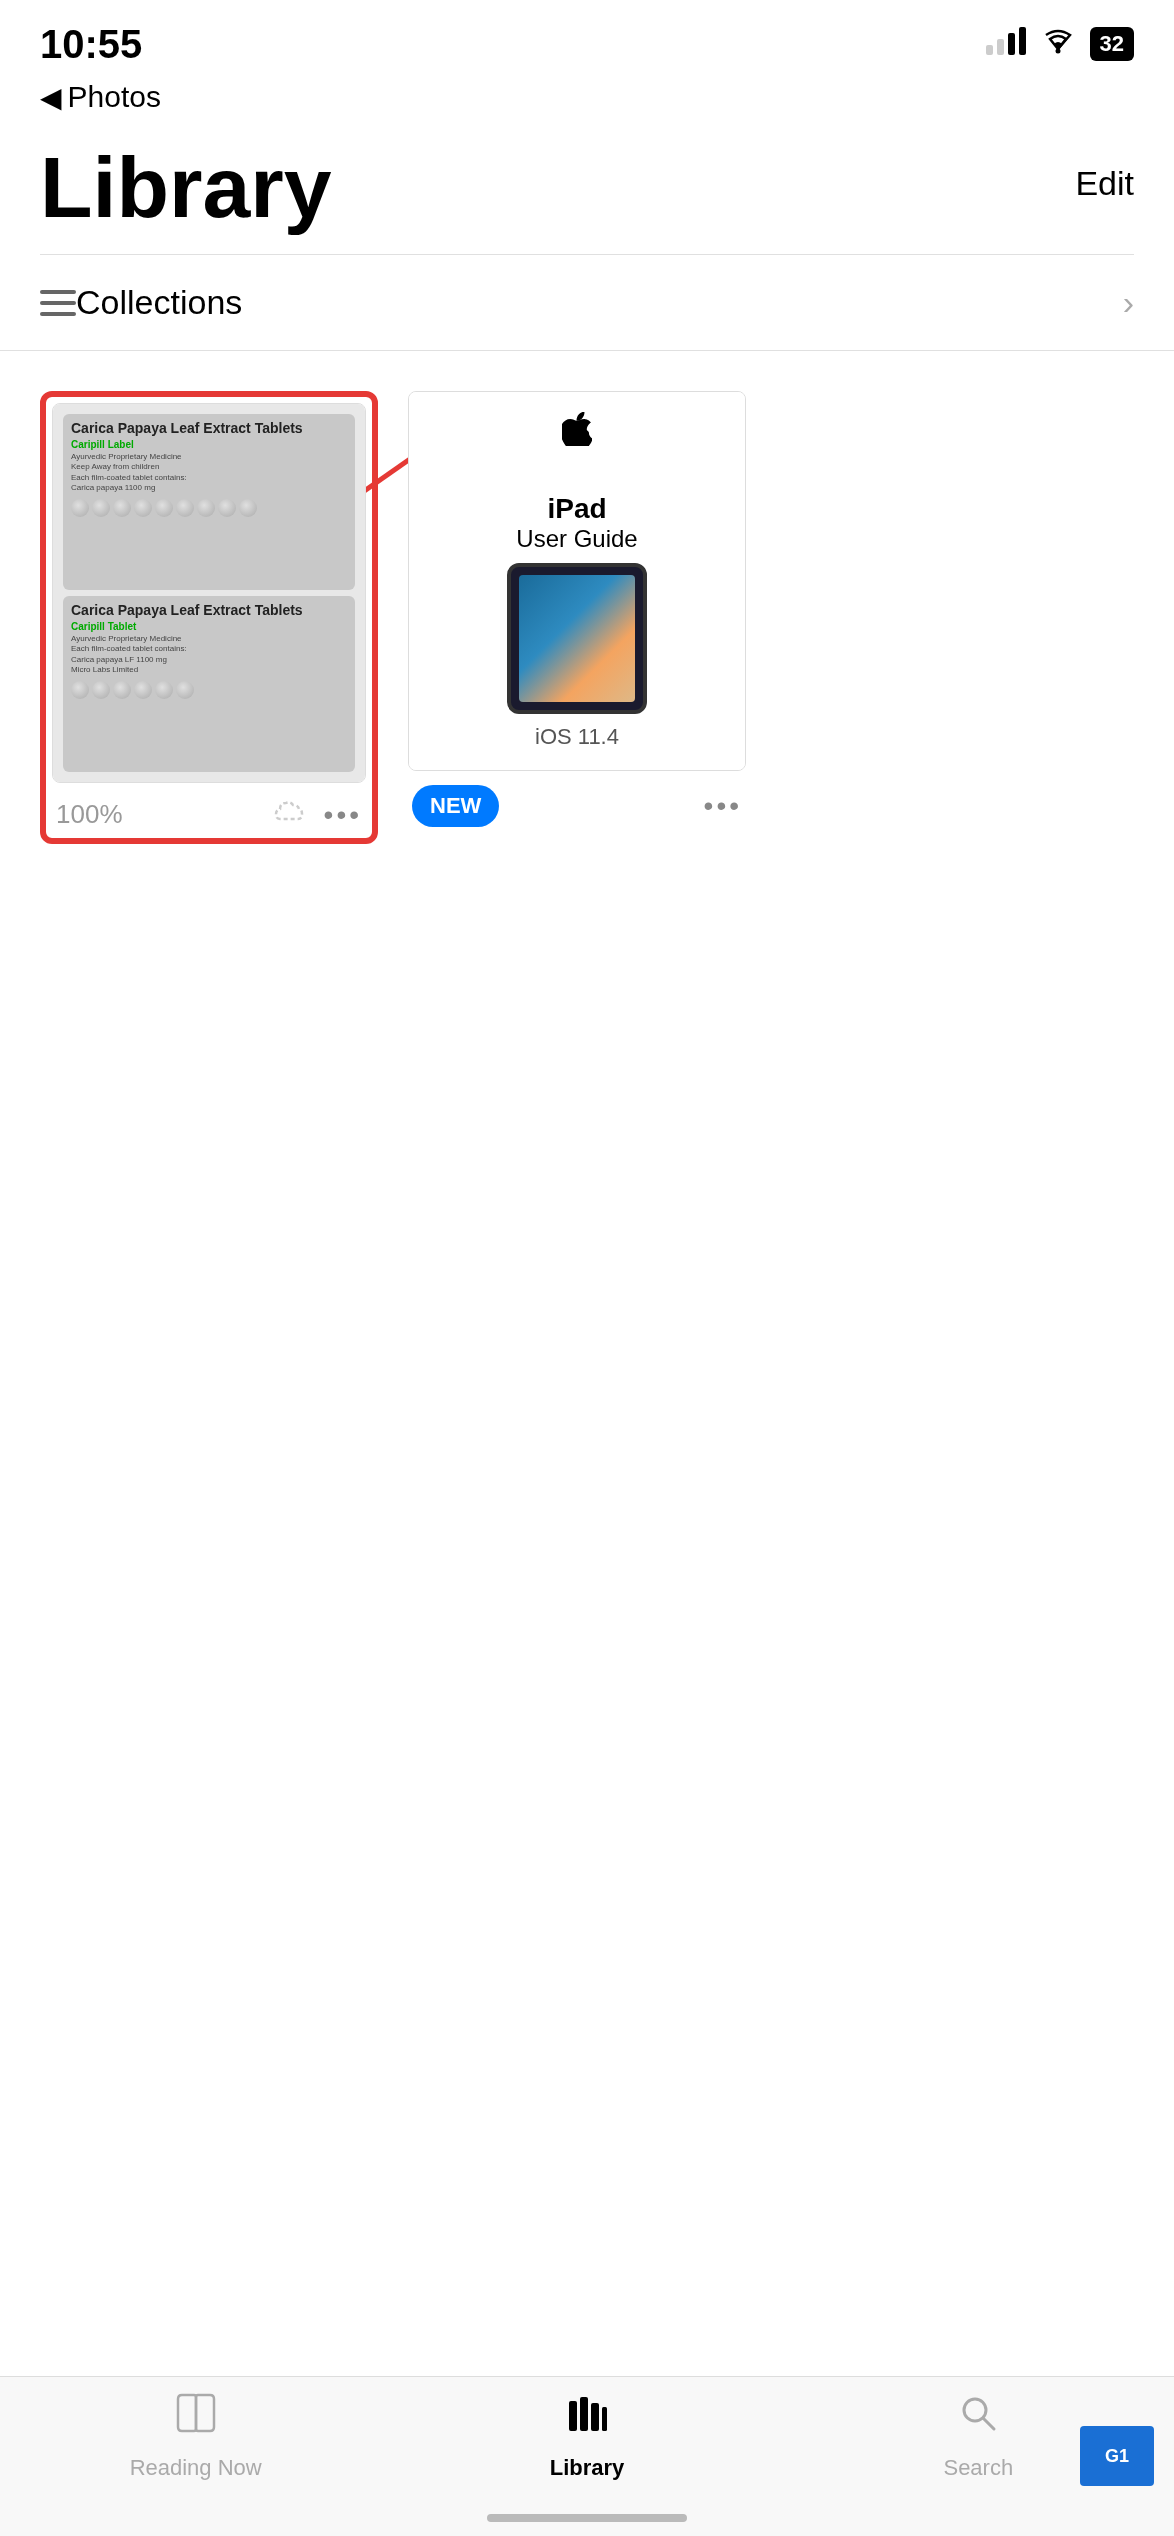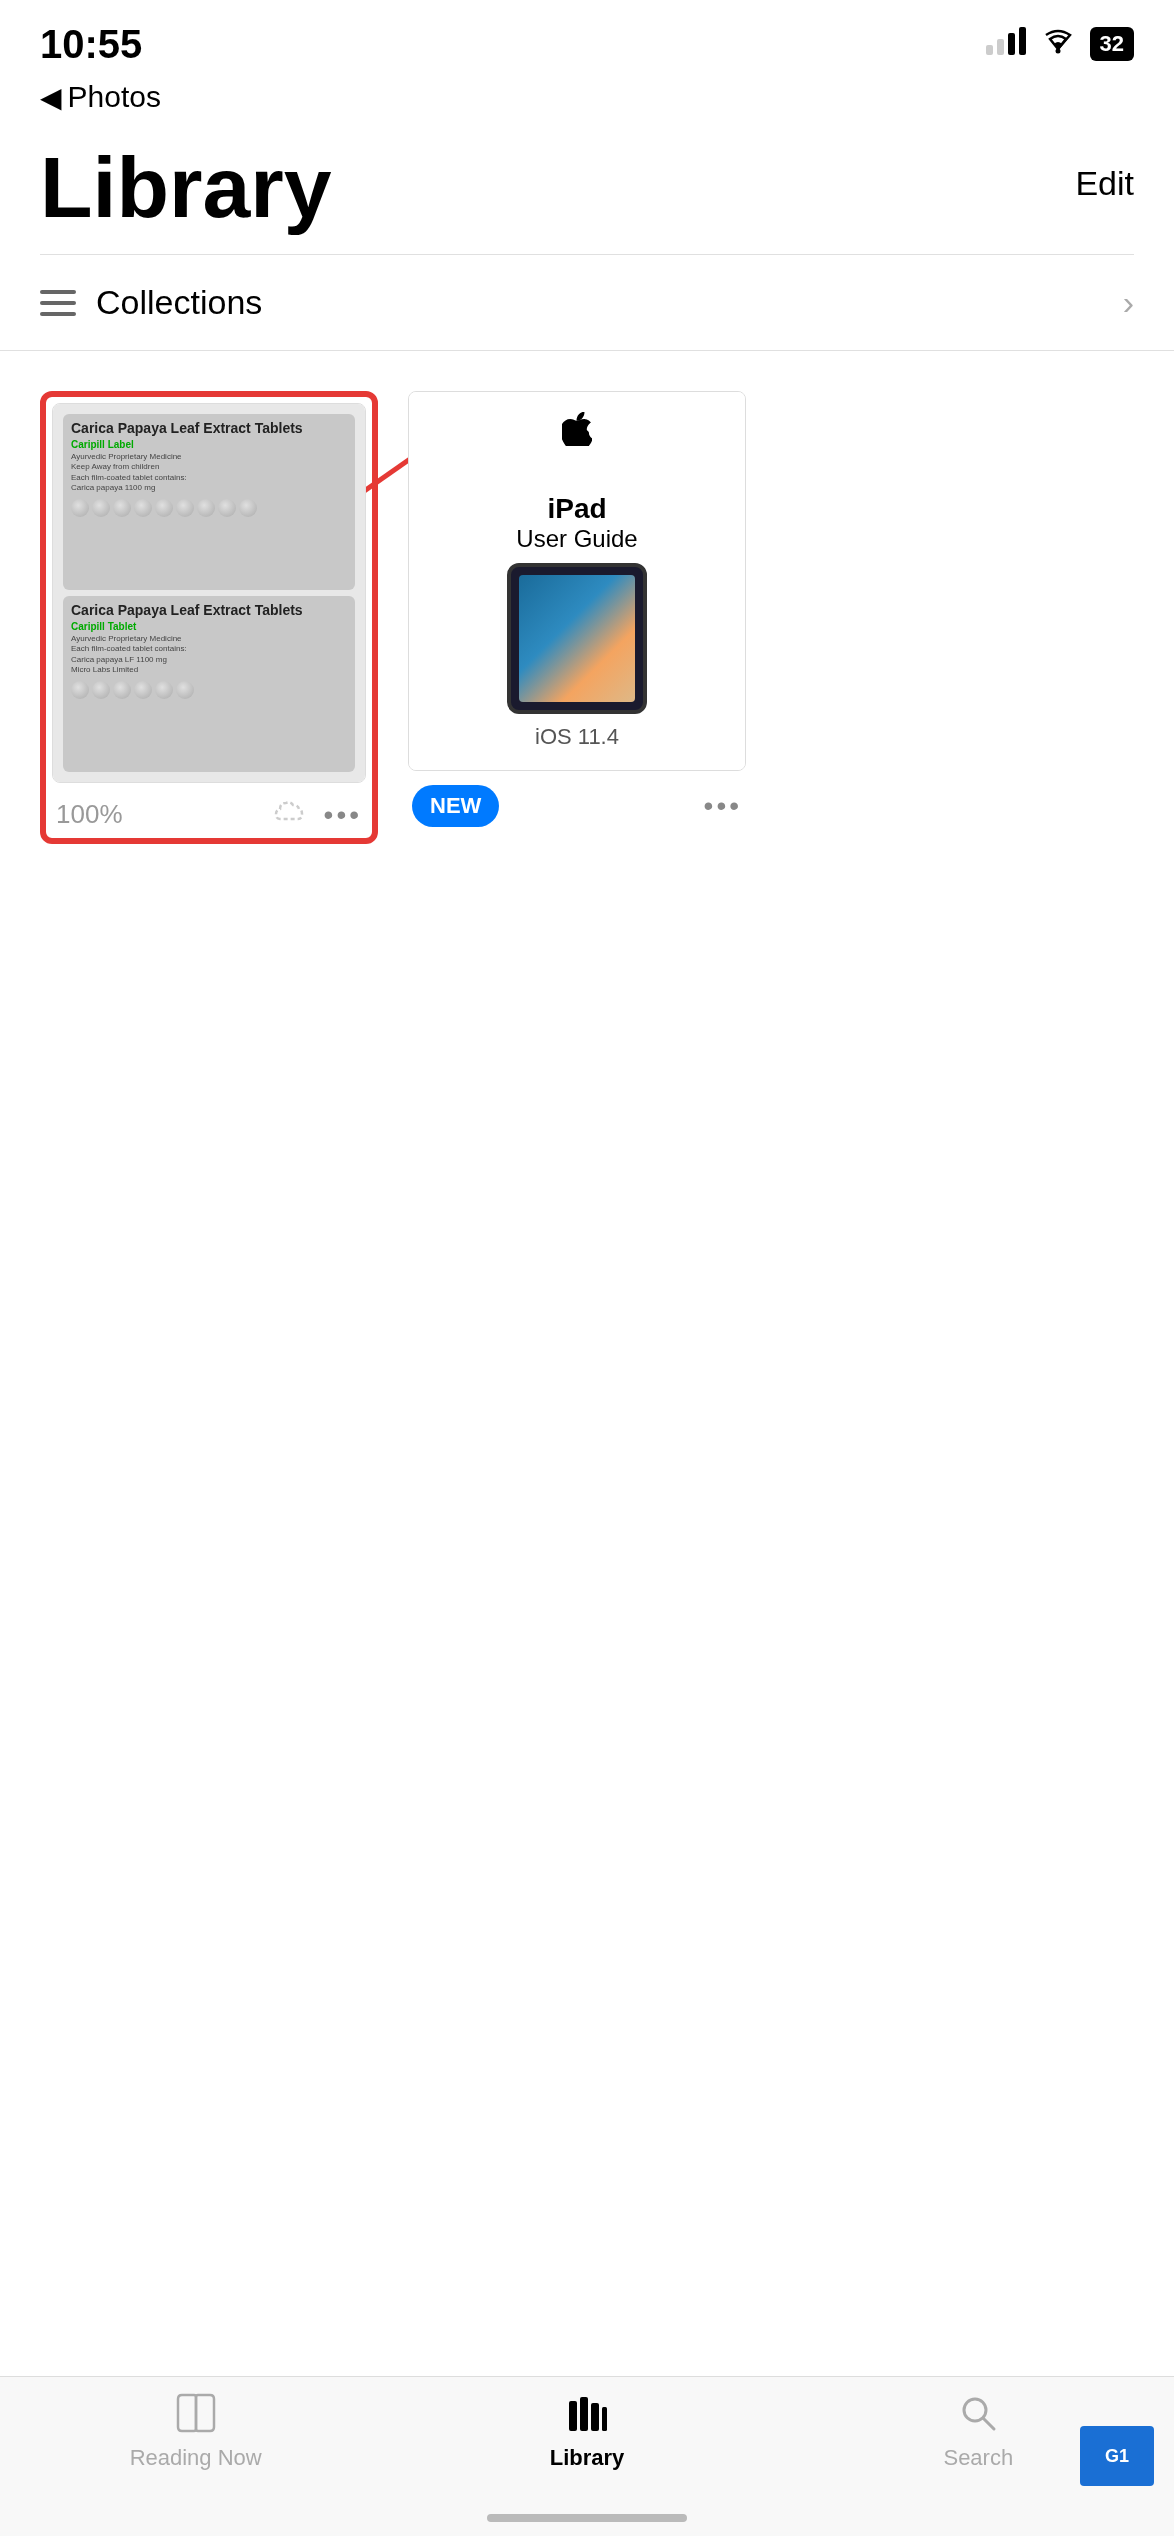--- a/index.html
+++ b/index.html
@@ -104,21 +104,20 @@
     .collections-row {
       display: flex;
       align-items: center;
       justify-content: space-between;
       padding: 28px 40px;
       border-bottom: 1px solid #e0e0e0;
     }
     .collections-left {
       display: flex;
       align-items: center;
-      gap: 20px;
     }
     .hamburger-icon {
       display: flex;
       flex-direction: column;
       gap: 7px;
     }
     .hamburger-line {
       width: 36px;
       height: 4px;
       background: #666;
@@ -321,21 +320,21 @@
       border-top: 1px solid #ddd;
       display: flex;
       align-items: flex-start;
       padding-top: 16px;
     }
     .tab-item {
       flex: 1;
       display: flex;
       flex-direction: column;
       align-items: center;
-      gap: 2px;
+      gap: 12px;
       cursor: pointer;
     }
     .tab-icon {
       font-size: 42px;
       color: #aaa;
     }
     .tab-icon.active {
       color: #000;
     }
     .tab-label {

